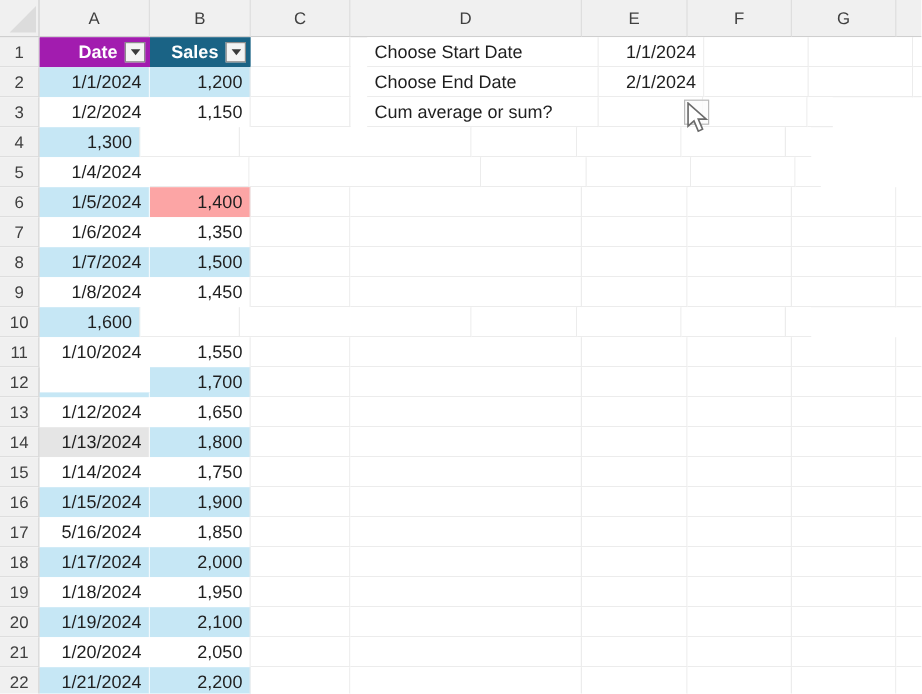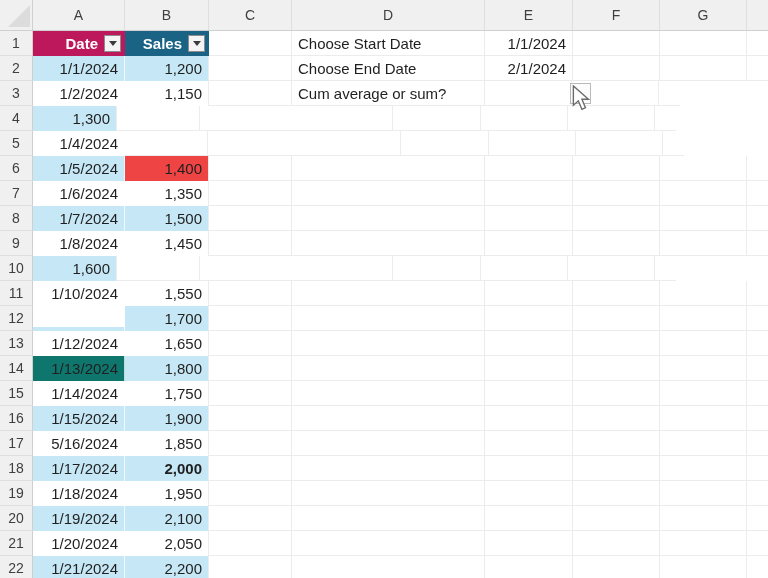--- a/index.html
+++ b/index.html
@@ -33,21 +33,21 @@
   }
   .cell {
     flex:0 0 auto; display:flex; align-items:center;
     font-size:15px; color:#1F1F1F; height:25px; overflow:hidden;
     border-right:1px solid #ECECEC; border-bottom:1px solid #ECECEC;
     background:#fff; white-space:nowrap;
   }
   .w-a{width:92px} .w-b{width:84px} .w-c{width:83px} .w-d{width:193px}
   .w-e{width:88px} .w-f{width:87px} .w-g{width:87px} .w-h{width:21px; border-right:none}
   .al-r { justify-content:flex-end; padding-right:6px; }
-  .al-l { justify-content:flex-start; padding-left:6px; }
+  .al-l { justify-content:flex-start; padding-left:6px;margin-left:14px; }
   
   .th-cell {
     color:#fff; font-weight:bold; border:none;
     justify-content:flex-end; gap:6px; padding-right:4px;
   }
   .filter-btn {
     width:17px; height:17px; flex:0 0 17px;
     background:#F4F4F4; border:1px solid #8C8C8C;
     display:flex; align-items:center; justify-content:center;
   }
@@ -80,21 +80,21 @@
       <div class="letter-cell w-c">C</div>
       <div class="letter-cell w-d">D</div>
       <div class="letter-cell w-e">E</div>
       <div class="letter-cell w-f">F</div>
       <div class="letter-cell w-g">G</div>
       <div class="letter-cell w-h"></div>
     </div>
   <div id="rows">
       <div class="grid-row">
         <div class="gutter-cell">1</div>
-        <div class="cell th-cell w-a" style="background: #be185d;">
+        <div class="cell th-cell w-a" style="background: #a21caf;">
           <span>Date</span>
           <div class="filter-btn">
             <div class="filter-arrow"></div>
           </div>
         </div>
         <div class="cell th-cell w-b" style="background: rgb(26, 99, 133);">
           <span>Sales</span>
           <div class="filter-btn">
             <div class="filter-arrow"></div>
           </div>
@@ -143,21 +143,21 @@
         <div class="cell w-c"></div>
         <div class="cell w-d"></div>
         <div class="cell w-e"></div>
         <div class="cell w-f"></div>
         <div class="cell w-g"></div>
         <div class="cell w-h"></div>
       </div>
       <div class="grid-row">
         <div class="gutter-cell">6</div>
         <div class="cell tbl col-a al-r w-a" style="background: rgb(198, 231, 245);">1/5/2024</div>
-        <div class="cell tbl col-b al-r w-b" style="background: #ef4444;">1,400</div>
+        <div class="cell tbl col-b al-r w-b" style="background: #fca5a5;">1,400</div>
         <div class="cell w-c"></div>
         <div class="cell w-d"></div>
         <div class="cell w-e"></div>
         <div class="cell w-f"></div>
         <div class="cell w-g"></div>
         <div class="cell w-h"></div>
       </div>
       <div class="grid-row">
         <div class="gutter-cell">7</div>
         <div class="cell tbl col-a al-r w-a">1/6/2024</div>
@@ -229,21 +229,21 @@
         <div class="cell tbl col-b al-r w-b">1,650</div>
         <div class="cell w-c"></div>
         <div class="cell w-d"></div>
         <div class="cell w-e"></div>
         <div class="cell w-f"></div>
         <div class="cell w-g"></div>
         <div class="cell w-h"></div>
       </div>
       <div class="grid-row">
         <div class="gutter-cell">14</div>
-        <div class="cell tbl col-a al-r w-a" style="background: #0f766e;">1/13/2024</div>
+        <div class="cell tbl col-a al-r w-a" style="background: #e5e5e5;">1/13/2024</div>
         <div class="cell tbl col-b al-r w-b" style="background: rgb(198, 231, 245);">1,800</div>
         <div class="cell w-c"></div>
         <div class="cell w-d"></div>
         <div class="cell w-e"></div>
         <div class="cell w-f"></div>
         <div class="cell w-g"></div>
         <div class="cell w-h"></div>
       </div>
       <div class="grid-row">
         <div class="gutter-cell">15</div>
@@ -274,21 +274,21 @@
         <div class="cell w-c"></div>
         <div class="cell w-d"></div>
         <div class="cell w-e"></div>
         <div class="cell w-f"></div>
         <div class="cell w-g"></div>
         <div class="cell w-h"></div>
       </div>
       <div class="grid-row">
         <div class="gutter-cell">18</div>
         <div class="cell tbl col-a al-r w-a" style="background: rgb(198, 231, 245);">1/17/2024</div>
-        <div class="cell tbl col-b al-r w-b" style="background: rgb(198, 231, 245); font-weight: bold;">2,000</div>
+        <div class="cell tbl col-b al-r w-b" style="background: rgb(198, 231, 245);">2,000</div>
         <div class="cell w-c"></div>
         <div class="cell w-d"></div>
         <div class="cell w-e"></div>
         <div class="cell w-f"></div>
         <div class="cell w-g"></div>
         <div class="cell w-h"></div>
       </div>
       <div class="grid-row">
         <div class="gutter-cell">19</div>
         <div class="cell tbl col-a al-r w-a">1/18/2024</div>

